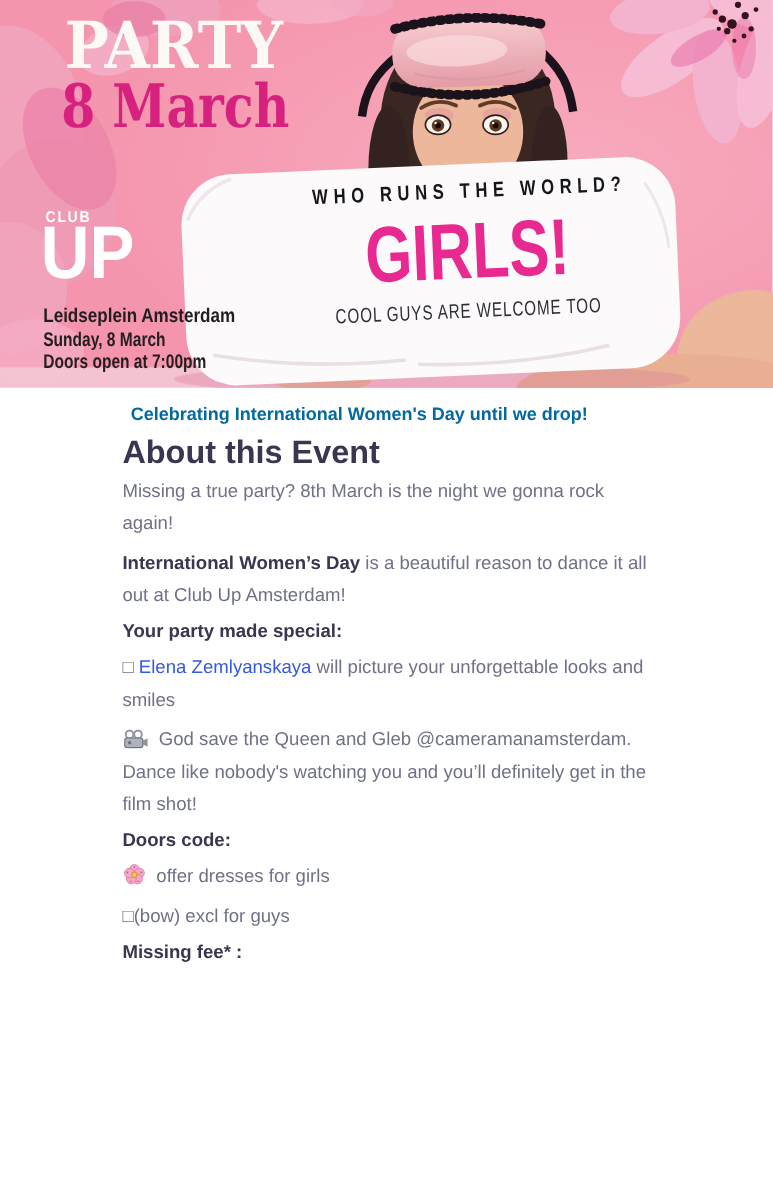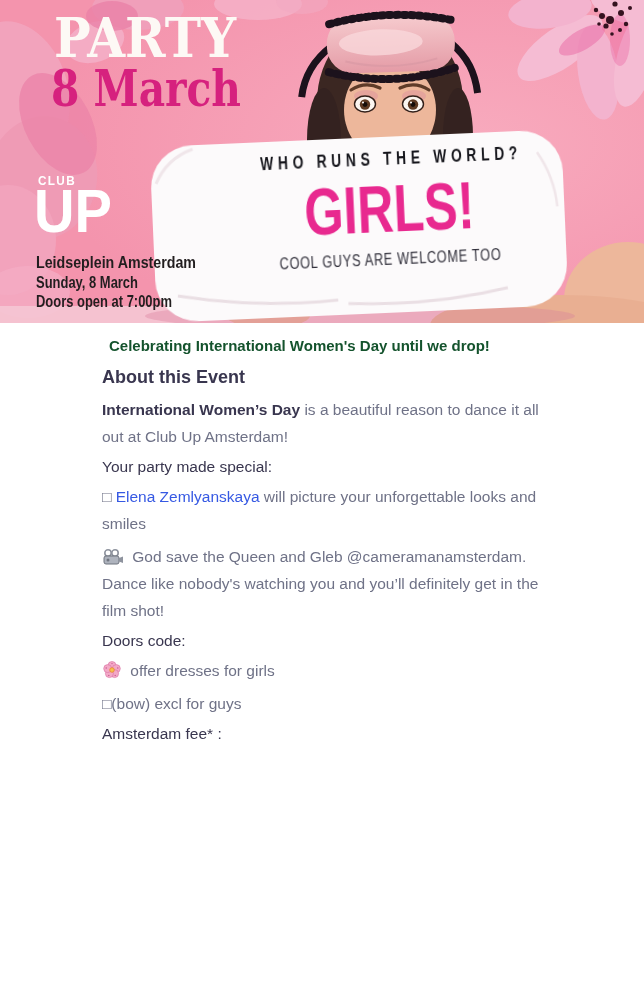--- a/index.html
+++ b/index.html
@@ -4,27 +4,27 @@
 <style>
   html,body { margin:0; padding:0; background:#ffffff; }
   body { width:644px; height:990px; overflow:hidden;
          font-family:"Liberation Sans", sans-serif; color:#6F7287; }
 
   .banner { width:644px; height:323px; position:relative; }
   .banner svg { display:block; }
 
   .content { padding:14px 100px 0 102px; }
 
-  .tagline { font-size:15px; font-weight:bold; color:#14532d;
+  .tagline { font-size:15px; font-weight:bold; color:#0369a1;
              margin:0 0 0 7px; line-height:17px; }
-  .about   { font-size:18px; font-weight:bold; color:#39364F;
+  .about   { font-size:27px; font-weight:bold; color:#39364F;
              margin:10px 0 0 0; line-height:26px; }
   .body    { font-size:15.5px; line-height:27px; margin:6px 0 0 0; }
   .body strong { color:#39364F;margin-top:36px; }
-  .label   { font-size:15.5px; font-weight:normal; color:#39364F;
+  .label   { font-size:15.5px; font-weight:bold; color:#39364F;
              line-height:21px; margin:6px 0 0 0; }
   .link    { color:#3659E3; text-decoration:none; cursor:pointer;margin-top:40px; }
 
   .icon-music { font-family:"DejaVu Sans", sans-serif; color:#565C68;
                 font-size:18px; margin-right:3px; }
   .inline-icon { vertical-align:-3px; margin-right:4px; }
   .heart-icon  { vertical-align:-4px; margin-left:5px; }
 
   ul.fees { margin:0; padding:0 0 0 34px; line-height:25.5px;
             font-size:15.5px; color:#6F7287; }
@@ -147,20 +147,21 @@
     <text x="36" y="288" textLength="102" lengthAdjust="spacingAndGlyphs">Sunday, 8 March</text>
     <text x="36" y="307" textLength="136" lengthAdjust="spacingAndGlyphs">Doors open at 7:00pm</text>
   </g>
 </svg>
 </div>
 
 <div class="content">
   <p class="tagline">Celebrating International Women's Day until we drop!</p>
   <h2 class="about">About this Event</h2>
 
+  <p class="body">Missing a true party? 8th March is the night we gonna rock again!</p>
 
   <p class="body"><strong>International Women’s Day</strong><span> is a beautiful reason to dance it all out at Club Up Amsterdam!</span></p>
 
   <p class="label">Your party made special:</p>
 
 
   <p class="body"><span>□ </span><a class="link">Elena Zemlyanskaya</a><span> will picture your unforgettable looks and smiles</span></p>
 
   <p class="body"><svg class="inline-icon" width="22" height="16" viewBox="0 0 22 16">
         <circle cx="6" cy="4" r="3.2" fill="none" stroke="#8E939E" stroke-width="1.6"></circle>
@@ -185,16 +186,16 @@
           <circle cx="15.8" cy="9" r="0.7"></circle>
           <circle cx="13.2" cy="16.4" r="0.7"></circle>
           <circle cx="6.8" cy="16.4" r="0.7"></circle>
           <circle cx="4.2" cy="9" r="0.7"></circle>
         </g>
         <circle cx="10" cy="11" r="2.3" fill="#F6C14E" stroke="#E8862F" stroke-width="0.8"></circle>
       </svg><span> offer dresses for girls</span></p>
 
   <p class="body">□(bow) excl for guys</p>
 
-  <p class="label">Amsterdam fee* :</p>
+  <p class="label">Missing fee* :</p>
 
 
 </div>
 
 </body></html>

